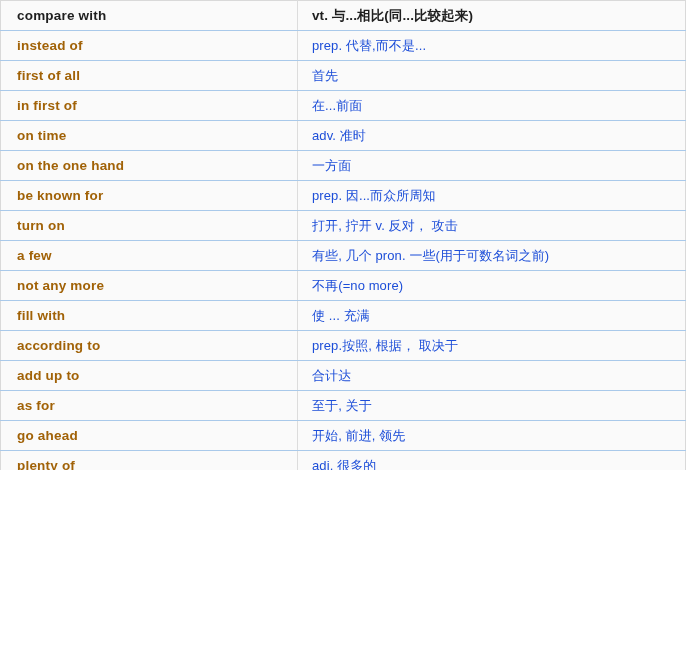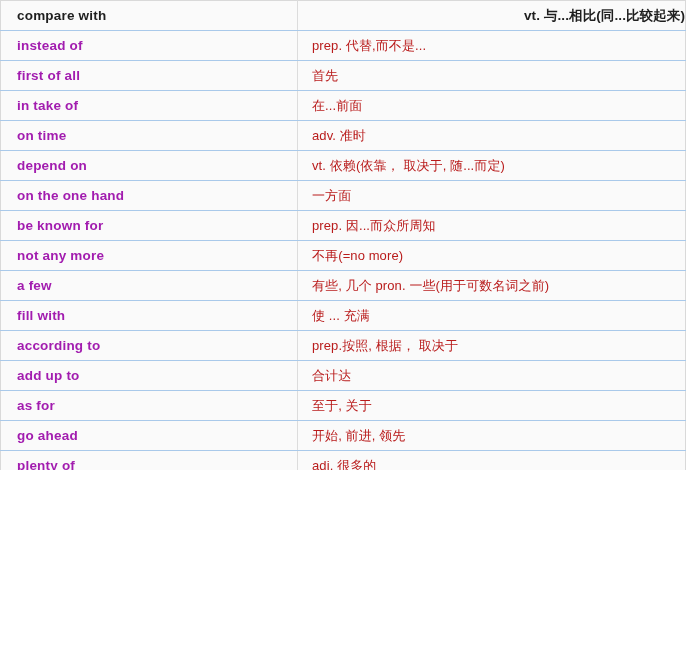--- a/index.html
+++ b/index.html
@@ -49,41 +49,40 @@
     background: #fafafa;
     line-height: 29px;
     white-space: nowrap;
     overflow: hidden;
   }
 
   table.vocab-table td.cell-phrase {
     border-right: 1px solid #dcdcdc;
     font-size: 13.5px;
     font-weight: bold;
-    color: #a21caf;
+    color: #a16207;
     letter-spacing: 0.2px;
   }
 
   table.vocab-table td.cell-meaning {
     font-size: 13px;
     font-weight: normal;
-    color: #b91c1c;
+    color: #1d4ed8;
     padding-left: 14px;
     letter-spacing: 0.1px;
   }
 
   table.vocab-table tr.row-first td.cell-phrase,
   table.vocab-table tr.row-first td.cell-meaning {
     font-weight: bold;
     color: #1f1f1f;
   }
 
   table.vocab-table tr.row-first td.cell-meaning {
     font-size: 13.5px;
-    text-align: right;
   }
 </style>
 </head>
 <body>
 
 <div class="table-wrap">
   <table class="vocab-table">
     <colgroup>
       <col class="col-phrase">
       <col class="col-meaning">
@@ -95,46 +94,46 @@
         </tr>
         <tr>
           <td class="cell-phrase">instead of</td>
           <td class="cell-meaning">prep. 代替,而不是...</td>
         </tr>
         <tr>
           <td class="cell-phrase">first of all</td>
           <td class="cell-meaning">首先</td>
         </tr>
         <tr>
-          <td class="cell-phrase">in take of</td>
+          <td class="cell-phrase">in first of</td>
           <td class="cell-meaning">在...前面</td>
         </tr>
         <tr>
           <td class="cell-phrase">on time</td>
           <td class="cell-meaning">adv. 准时</td>
-        </tr>
-        <tr>
-          <td class="cell-phrase">depend on</td>
-          <td class="cell-meaning">vt. 依赖(依靠， 取决于, 随...而定)</td>
         </tr>
         <tr>
           <td class="cell-phrase">on the one hand</td>
           <td class="cell-meaning">一方面</td>
         </tr>
         <tr>
           <td class="cell-phrase">be known for</td>
           <td class="cell-meaning">prep. 因...而众所周知</td>
         </tr>
         <tr>
-          <td class="cell-phrase">not any more</td>
-          <td class="cell-meaning">不再(=no more)</td>
+          <td class="cell-phrase">turn on</td>
+          <td class="cell-meaning">打开, 拧开 v. 反对， 攻击</td>
         </tr>
         <tr>
           <td class="cell-phrase">a few</td>
           <td class="cell-meaning">有些, 几个 pron. 一些(用于可数名词之前)</td>
+        </tr>
+        <tr>
+          <td class="cell-phrase">not any more</td>
+          <td class="cell-meaning">不再(=no more)</td>
         </tr>
         <tr>
           <td class="cell-phrase">fill with</td>
           <td class="cell-meaning">使 ... 充满</td>
         </tr>
         <tr>
           <td class="cell-phrase">according to</td>
           <td class="cell-meaning">prep.按照, 根据， 取决于</td>
         </tr>
         <tr>

